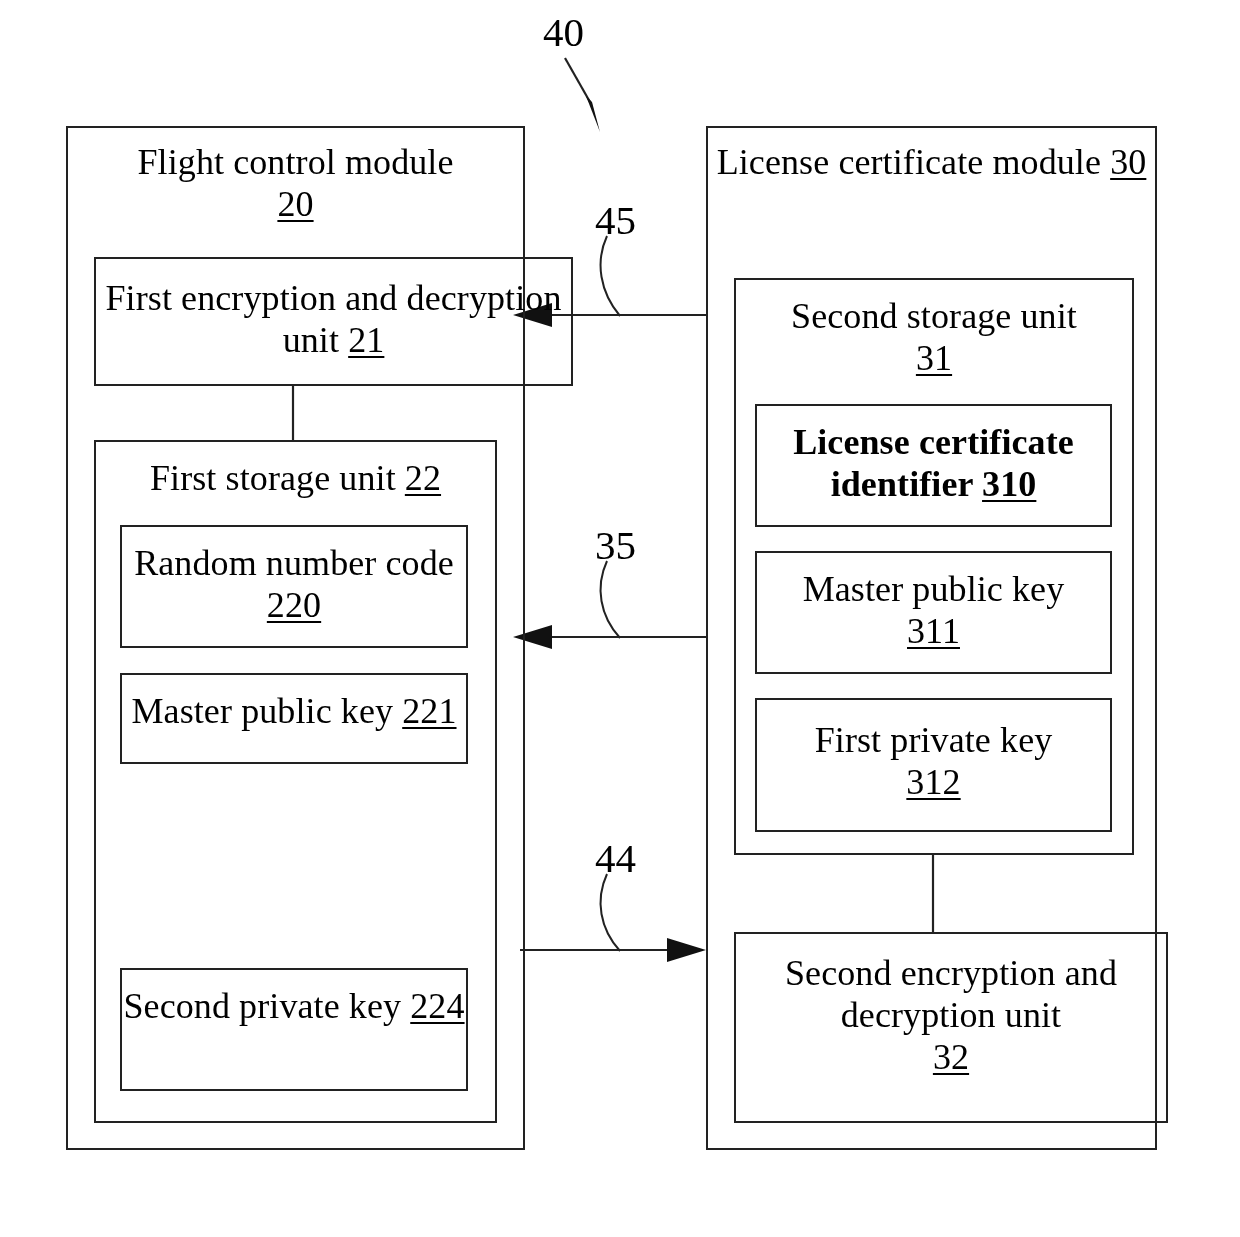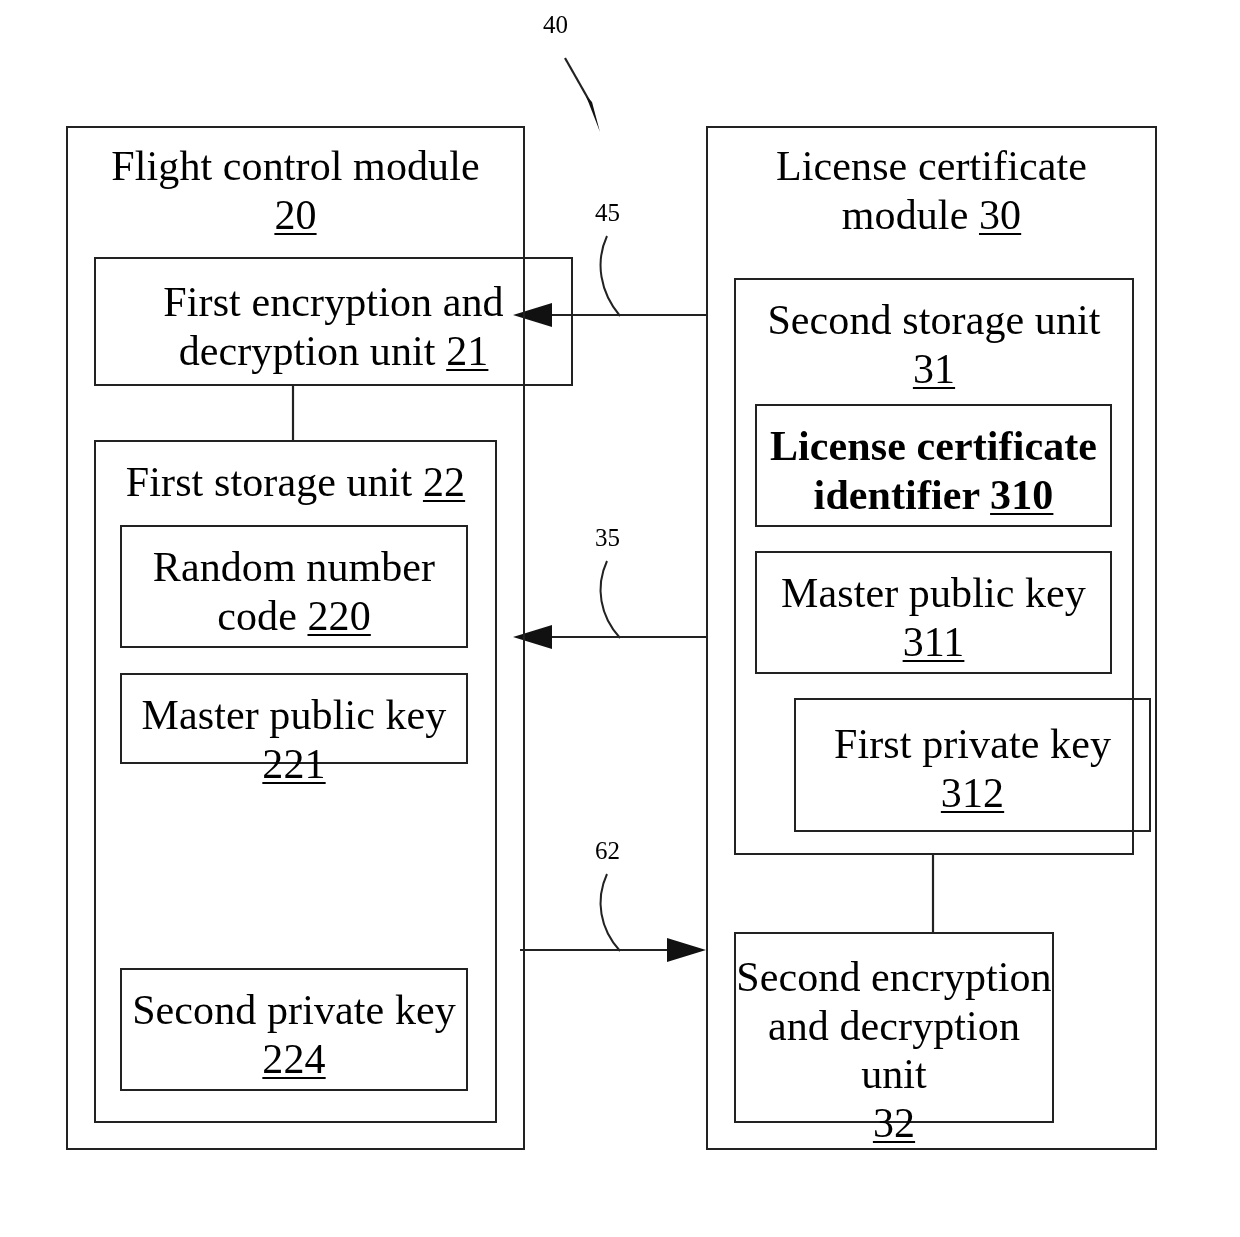--- a/index.html
+++ b/index.html
@@ -30,33 +30,33 @@
     border-width: 2px;
   }
 
   
   .btitle {
     position: absolute;
     left: 0;
     right: 0;
     text-align: center;
     line-height: 1.16;
-    font-size: 42px;
+    font-size: 36px;
     letter-spacing: 0.1px;
   }
   .num {
     text-decoration: underline;
     text-underline-offset: 4px;
     text-decoration-thickness: 2px;
   }
 
   
   .reflabel {
     position: absolute;
-    font-size: 25px;
+    font-size: 41px;
     line-height: 1;
     color: #000000;
   }
 
   
   #lines {
     position: absolute;
     left: 0;
     top: 0;
     width: 1240px;
@@ -98,21 +98,21 @@
 
     <line x1="933" y1="855" x2="933" y2="932" stroke="#222222" stroke-width="2.2"></line>
   </svg>
 
   <div class="reflabel" style="left:543px; top:12px;">40</div>
 
   <div class="reflabel" style="left:595px; top:200px;">45</div>
 
   <div class="reflabel" style="left:595px; top:525px;">35</div>
 
-  <div class="reflabel" style="left:595px; top:838px;">62</div>
+  <div class="reflabel" style="left:595px; top:838px;">44</div>
 
   <div class="box" style="left:66px; top:126px; width:459px; height:1024px;">
 
     <div class="btitle" style="top:14px;">
       <span>Flight control module</span><br>
       <span class="num">20</span>
     </div>
   </div>
 
   <div class="box box-inner" style="left:94px; top:257px; width:479px; height:129px;">
@@ -166,27 +166,27 @@
     </div>
   </div>
 
   <div class="box box-inner" style="left:755px; top:551px; width:357px; height:123px;">
     <div class="btitle" style="top:16px;">
       <span>Master public key </span><br>
       <span class="num">311</span>
     </div>
   </div>
 
-  <div class="box box-inner" style="left:794px; top:698px; width:357px; height:134px;">
+  <div class="box box-inner" style="left:755px; top:698px; width:357px; height:134px;">
     <div class="btitle" style="top:20px;">
       <span>First private key </span><br>
       <span class="num">312</span>
     </div>
   </div>
 
-  <div class="box box-inner" style="left:734px; top:932px; width:320px; height:191px;">
+  <div class="box box-inner" style="left:734px; top:932px; width:434px; height:191px;">
     <div class="btitle" style="top:19px;">
       <span>Second encryption and decryption unit </span><br>
       <span class="num">32</span>
     </div>
   </div>
 
 </div>
 
 </body></html>

